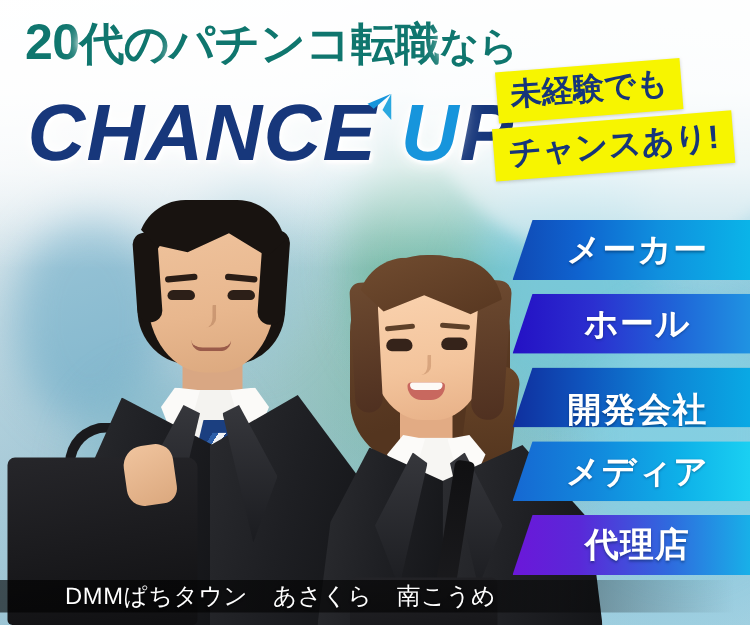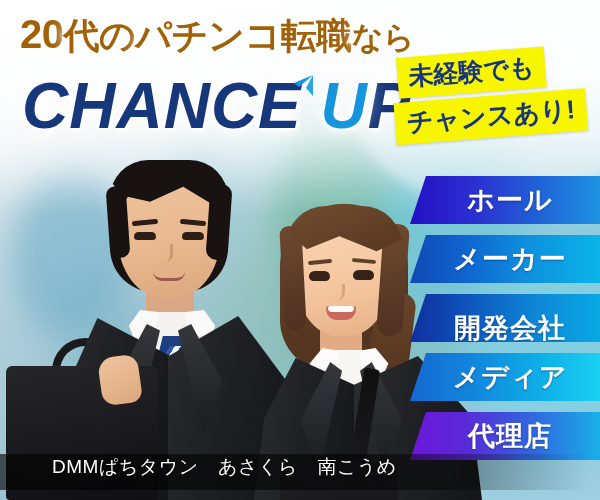--- a/index.html
+++ b/index.html
@@ -255,21 +255,21 @@
     background: linear-gradient(170deg,#242428,#0e0e10); border-radius: 5px;
   }
 
   
   .headline {
     position: absolute;
     left: 20px; top: 14px;
     font-weight: 700;
     font-size: 40px;
     line-height: 1;
-    color: #a16207;
+    color: #0f766e;
     letter-spacing: -0.5px;
     white-space: nowrap;
     text-shadow:
       0 0 5px #fff, 0 0 5px #fff, 0 0 9px #fff,
       0 0 14px #fff, 0 0 20px rgba(255,255,255,.95),
       1px 1px 0 rgba(255,255,255,.9);
   }
   .headline .jp { font-size: 36px; }
   .headline .sm { font-size: 31px; }
 
@@ -355,21 +355,21 @@
     padding-left: 10px;
     text-shadow: 0 1px 2px rgba(0,32,72,.45);
   }
 
   
   .credit {
     position: absolute;
     left: 22px;
     bottom: 10px;
     right: 12px;
-    height: 36px;
+    height: 26px;
     display: flex;
     align-items: flex-start;
   }
   .credit-bg {
     position: absolute;
     left: -22px; right: 0; top: 0; bottom: 0;
     background: linear-gradient(90deg,
       rgba(0,0,0,.62) 0%, rgba(0,0,0,.58) 62%, rgba(0,0,0,.18) 88%, rgba(0,0,0,0) 100%);
   }
   .credit-text {
@@ -470,25 +470,25 @@
     <path d="M31 1 L12 9 L17 13 Z" fill="#1795dc"></path>
   </svg>
 
   <div class="badge-wrap">
     <div class="badge-line" style="background: rgb(247, 245, 0); color: rgb(22, 53, 122);">未経験でも</div>
     <br>
     <div class="badge-line two" style="background: rgb(247, 245, 0); color: rgb(22, 53, 122);">チャンスあり!</div>
   </div>
 
   <div class="cats">
+    <div class="cat" style="background: linear-gradient(90deg, rgb(16, 73, 180) 0%, rgb(15, 99, 207) 28%, rgb(15, 144, 222) 62%, rgb(10, 180, 232) 100%);">
+      <span class="cat-label">メーカー</span>
+    </div>
     <div class="cat" style="background: linear-gradient(90deg, rgb(36, 16, 196) 0%, rgb(43, 47, 208) 34%, rgb(31, 102, 216) 70%, rgb(31, 147, 226) 100%);">
       <span class="cat-label">ホール</span>
-    </div>
-    <div class="cat" style="background: linear-gradient(90deg, rgb(16, 73, 180) 0%, rgb(15, 99, 207) 28%, rgb(15, 144, 222) 62%, rgb(10, 180, 232) 100%);">
-      <span class="cat-label">メーカー</span>
     </div>
     <div class="cat" style="background: linear-gradient(90deg, rgb(15, 47, 158) 0%, rgb(15, 84, 189) 30%, rgb(13, 134, 214) 66%, rgb(9, 169, 228) 100%); align-items: flex-end;">
       <span class="cat-label">開発会社</span>
     </div>
     <div class="cat" style="background: linear-gradient(90deg, rgb(22, 104, 210) 0%, rgb(18, 135, 220) 34%, rgb(14, 176, 232) 70%, rgb(26, 208, 242) 100%);">
       <span class="cat-label">メディア</span>
     </div>
     <div class="cat" style="background: linear-gradient(90deg, rgb(107, 23, 217) 0%, rgb(90, 40, 216) 28%, rgb(47, 106, 222) 66%, rgb(24, 176, 232) 100%);">
       <span class="cat-label">代理店</span>
     </div>

